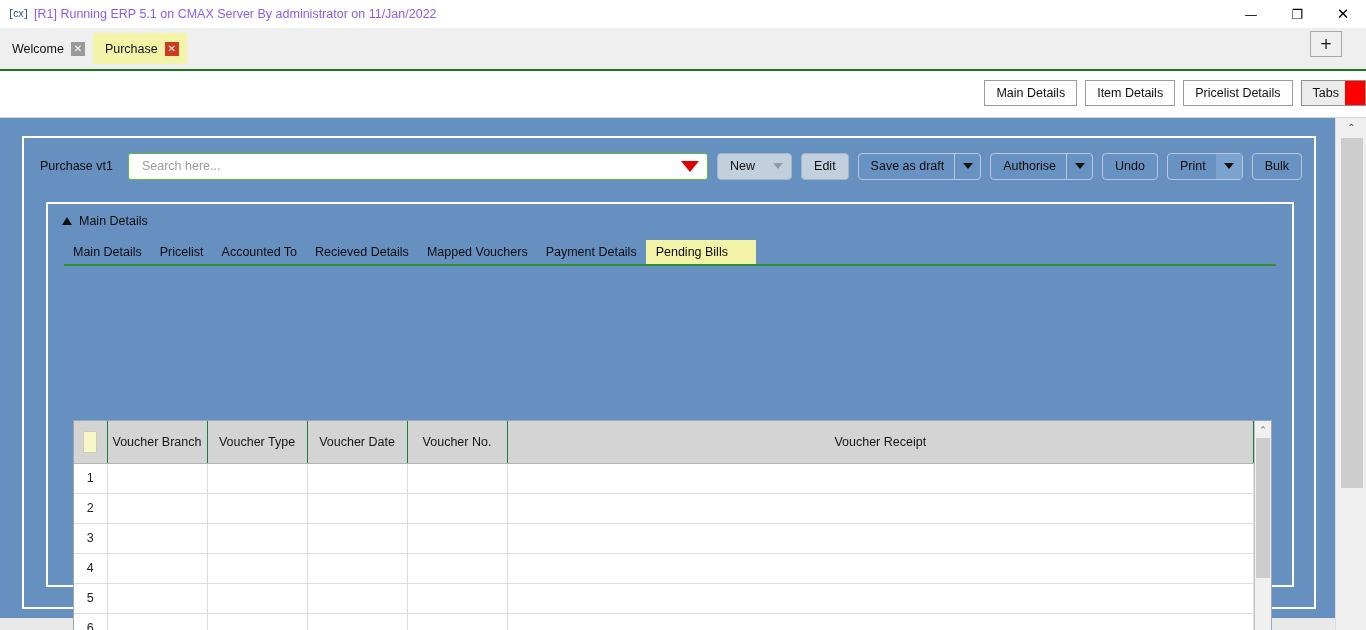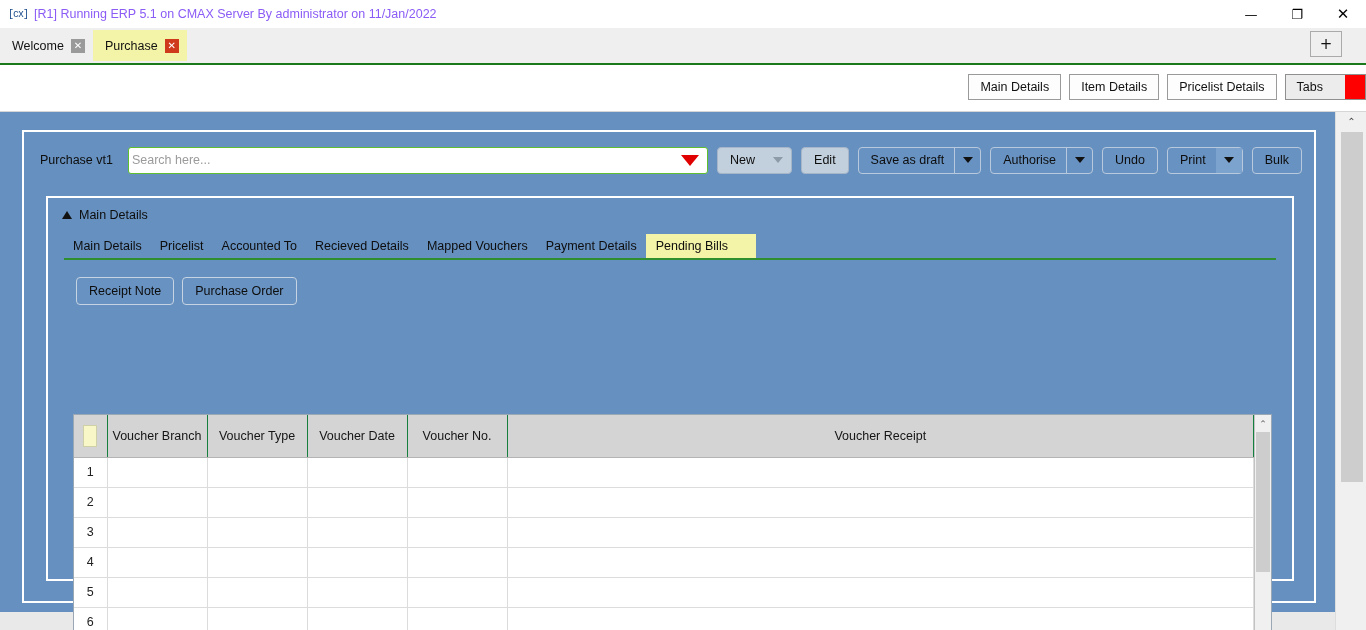--- a/index.html
+++ b/index.html
@@ -41,21 +41,21 @@
   .win-btn {
     width: 46px; height: 28px;
     display: flex; align-items: center; justify-content: center;
     font-size: 13px; color: #000;
     font-family: "DejaVu Sans", sans-serif;
   }
   .win-btn.close-btn { font-size: 15px; }
 
   
   .tabstrip {
-    height: 37px;
+    height: 43px;
     background: #efefef;
     display: flex;
     align-items: center;
     position: relative;
     border-bottom: 2px solid #1a7a1a;
   }
   .doc-tab {
     display: flex;
     align-items: center;
     height: 31px;
@@ -104,21 +104,21 @@
     border: 1px solid #9a9a9a;
     background: #fdfdfd;
     font-size: 12.5px;
     color: #111;
     padding: 5px 11px;
     white-space: nowrap;
   }
   .rb.tabs-btn {
     background: #ececec;
     border-color: #8f8f8f;
-    padding-right: 42px;
+    padding-right: 26px;
     position: relative;
     overflow: hidden;
   }
   .rb.tabs-btn::after {
     content: "";
     position: absolute;
     right: 0; top: 0; bottom: 0;
     width: 20px;
     background: #fe0000;
   }
@@ -163,21 +163,21 @@
     height: 27px;
     background: #fff;
     border: 1px solid #5fbf2f;
     border-radius: 3px;
     display: flex;
     align-items: center;
   }
   .search-wrap input {
     border: 0; outline: 0;
     width: 100%; height: 100%;
-    padding: 0 34px 0 3px;
+    padding: 0 34px 0 13px;
     font-size: 12.5px;
     font-family: "Liberation Sans", sans-serif;
     color: #333;
     background: transparent;
   }
   .search-wrap input::placeholder { color: #9b9b9b; }
   .search-caret {
     position: absolute;
     right: 8px;
     width: 0; height: 0;
@@ -473,24 +473,20 @@
         <div class="subtabs">
           <div class="subtab">Main Details</div>
           <div class="subtab">Pricelist</div>
           <div class="subtab">Accounted To</div>
           <div class="subtab">Recieved Details</div>
           <div class="subtab">Mapped Vouchers</div>
           <div class="subtab">Payment Details</div>
           <div class="subtab active">Pending Bills</div>
         </div>
 
-        <div class="chip-row">
-          <div class="chip">Receipt Note</div>
-          <div class="chip">Purchase Order</div>
-        </div>
 
         <div class="grid-wrap">
           <div class="grid-main">
             <table class="grid">
               <colgroup>
                 <col style="width:33px">
                 <col style="width:100px">
                 <col style="width:100px">
                 <col style="width:100px">
                 <col style="width:100px">

